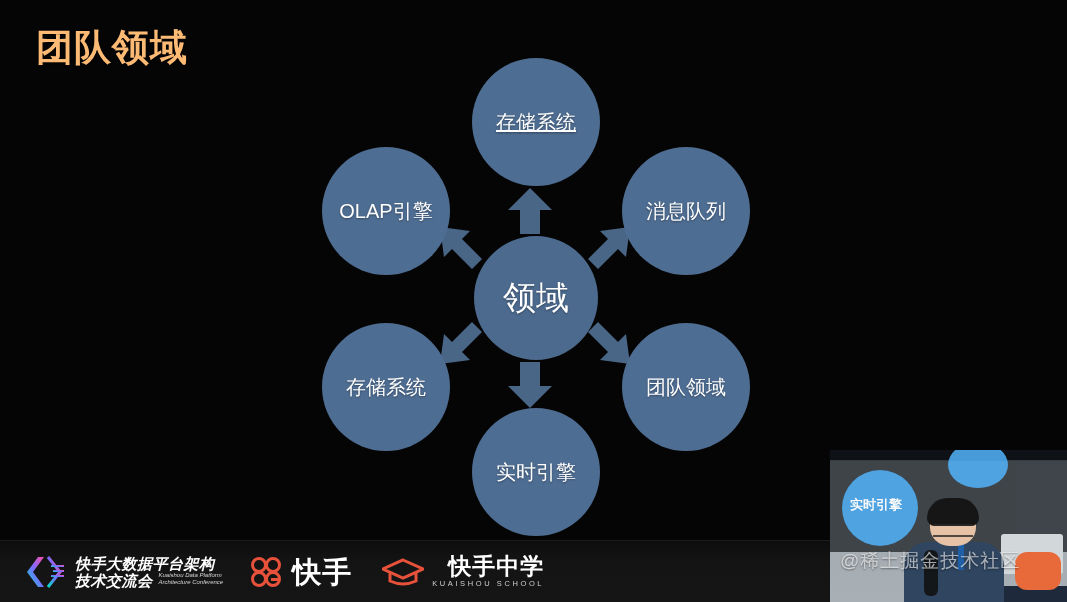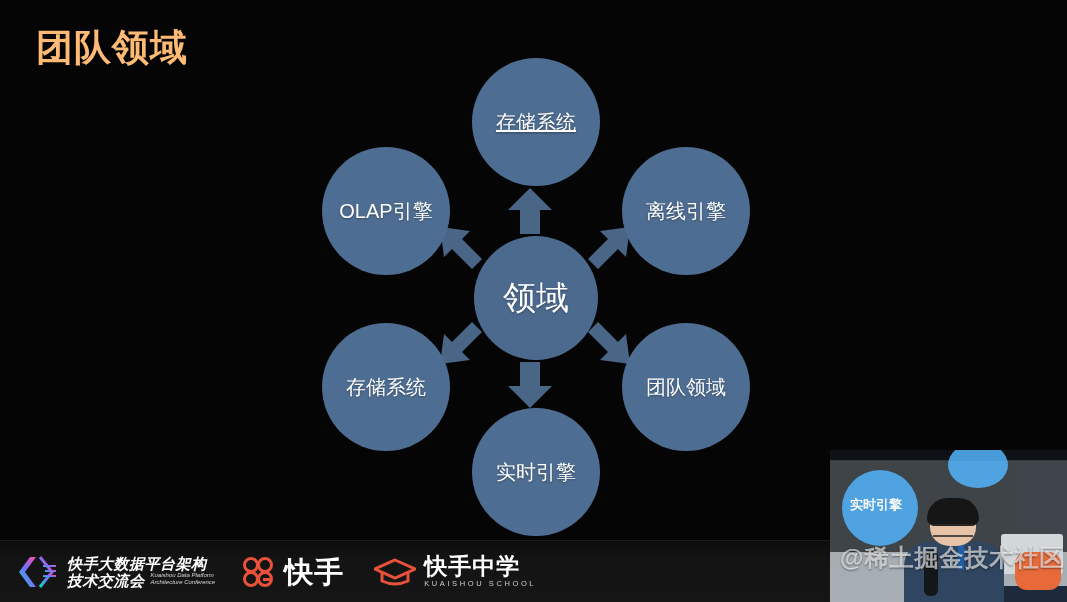--- a/index.html
+++ b/index.html
@@ -94,21 +94,21 @@
   #bottom-bar {
     position: absolute;
     left: 0;
     bottom: 0;
     width: 1067px;
     height: 62px;
     background: linear-gradient(180deg, #0d0d0d 0%, #141414 35%, #151515 100%);
     border-top: 1px solid #1c1c1c;
     display: flex;
     align-items: center;
-    padding-left: 16px;
+    padding-left: 24px;
     box-sizing: border-box;
   }
 
   .logo-group {
     display: flex;
     align-items: center;
     height: 44px;
   }
 
   
@@ -152,21 +152,21 @@
     color: #ffffff;
     font-weight: bold;
     font-size: 29px;
     line-height: 28px;
     letter-spacing: 1px;
     white-space: nowrap;
   }
 
   
   #school-mark { width: 42px; height: 30px; margin-right: 8px; flex: none; }
-  #school-text { display: flex; flex-direction: column; }
+  #school-text { display: flex; flex-direction: column; align-items: flex-end; }
   #school-cn {
     color: #ffffff;
     font-weight: bold;
     font-size: 23px;
     line-height: 25px;
     letter-spacing: 1px;
     white-space: nowrap;
   }
   #school-en {
     color: #cfcfcf;
@@ -276,22 +276,22 @@
     right: 0; bottom: 0;
     width: 110px; height: 16px;
     background: #1e2a3c;
   }
   #vid-watermark {
     position: absolute;
     left: 10px;
     bottom: 28px;
     width: 217px;
     color: rgba(255,255,255,0.62);
-    font-size: 24px;
-    font-weight: bold;
+    font-size: 19px;
+    font-weight: normal;
     letter-spacing: 1px;
     white-space: nowrap;
     text-shadow: 0 1px 2px rgba(0,0,0,0.45);
   }
 </style>
 </head>
 <body>
 
 <div id="slide">
 
@@ -318,21 +318,21 @@
       <polygon points="46,46 16,42 24,34 4,14 14,4 34,24 42,16"></polygon>
     </svg>
 
     <div id="node-top" class="node satellite">
       <span>存储系统</span>
     </div>
     <div id="node-upleft" class="node satellite">
       <span>OLAP引擎</span>
     </div>
     <div id="node-upright" class="node satellite">
-      <span>离线引擎</span>
+      <span>消息队列</span>
     </div>
     <div id="node-lowleft" class="node satellite">
       <span>存储系统</span>
     </div>
     <div id="node-lowright" class="node satellite">
       <span>团队领域</span>
     </div>
     <div id="node-bottom" class="node satellite">
       <span>实时引擎</span>
     </div>

